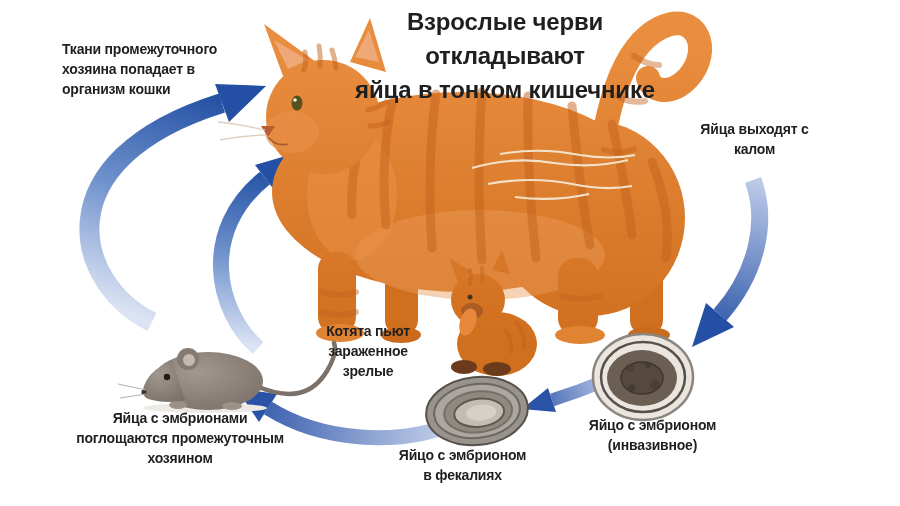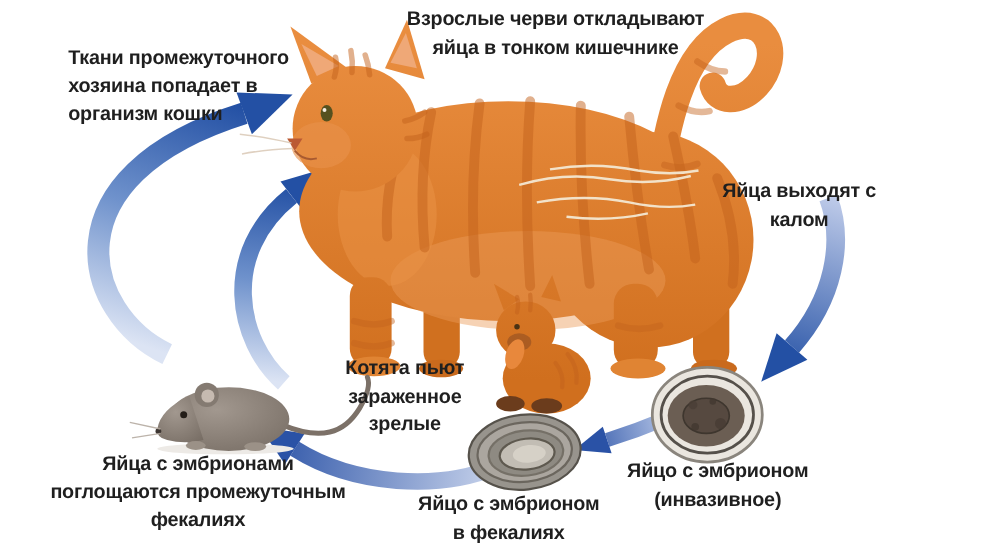--- a/index.html
+++ b/index.html
@@ -3,24 +3,24 @@
 <meta charset="utf-8">
 <style>
   html,body{margin:0;padding:0;background:#fff;}
   .stage{
     position:relative;width:900px;height:506px;background:#ffffff;overflow:hidden;
     font-family:"Liberation Sans",sans-serif;
   }
   svg.scene{position:absolute;left:0;top:0;}
   .label{
     position:absolute;white-space:pre-line;color:#1f1f1f;
-    font-weight:600;font-size:18px;line-height:1.42;letter-spacing:-0.2px;
+    font-weight:600;font-size:14px;line-height:1.42;letter-spacing:-0.2px;
   }
   .center{text-align:center;}
-  .title{font-size:18px;}
+  .title{font-size:24px;}
 </style>
 </head>
 <body>
 
 <div class="stage">
 
   <svg class="scene" width="900" height="506" viewBox="0 0 900 506">
     <defs>
       <linearGradient id="gA" gradientUnits="userSpaceOnUse" x1="152" y1="322" x2="230" y2="100">
         <stop offset="0" stop-color="#dce4f4"></stop>
@@ -199,30 +199,30 @@
   </svg>
 
   <div class="label center title" style="left:350px;top:5px;width:310px;">Взрослые черви откладывают
 яйца в тонком кишечнике</div>
 
   <div class="label" style="left:62px;top:40px;width:215px;">Ткани промежуточного
 хозяина попадает в
 организм кошки</div>
 
 
-  <div class="label center" style="left:644px;top:120px;width:165px;margin-top:41px;">Яйца выходят с
+  <div class="label center" style="left:672px;top:120px;width:165px;">Яйца выходят с
 калом</div>
 
   <div class="label center" style="left:300px;top:322px;width:136px;">Котята пьют
 зараженное
 зрелые</div>
 
   <div class="label center" style="left:375px;top:446px;width:175px;">Яйцо с эмбрионом
 в фекалиях</div>
 
   <div class="label center" style="left:550px;top:416px;width:205px;">Яйцо с эмбрионом
 (инвазивное)</div>
 
   <div class="label center" style="left:30px;top:409px;width:300px;">Яйца с эмбрионами
 поглощаются промежуточным
-фекалиях</div>
+хозяином</div>
 
 </div>
 
 </body></html>

